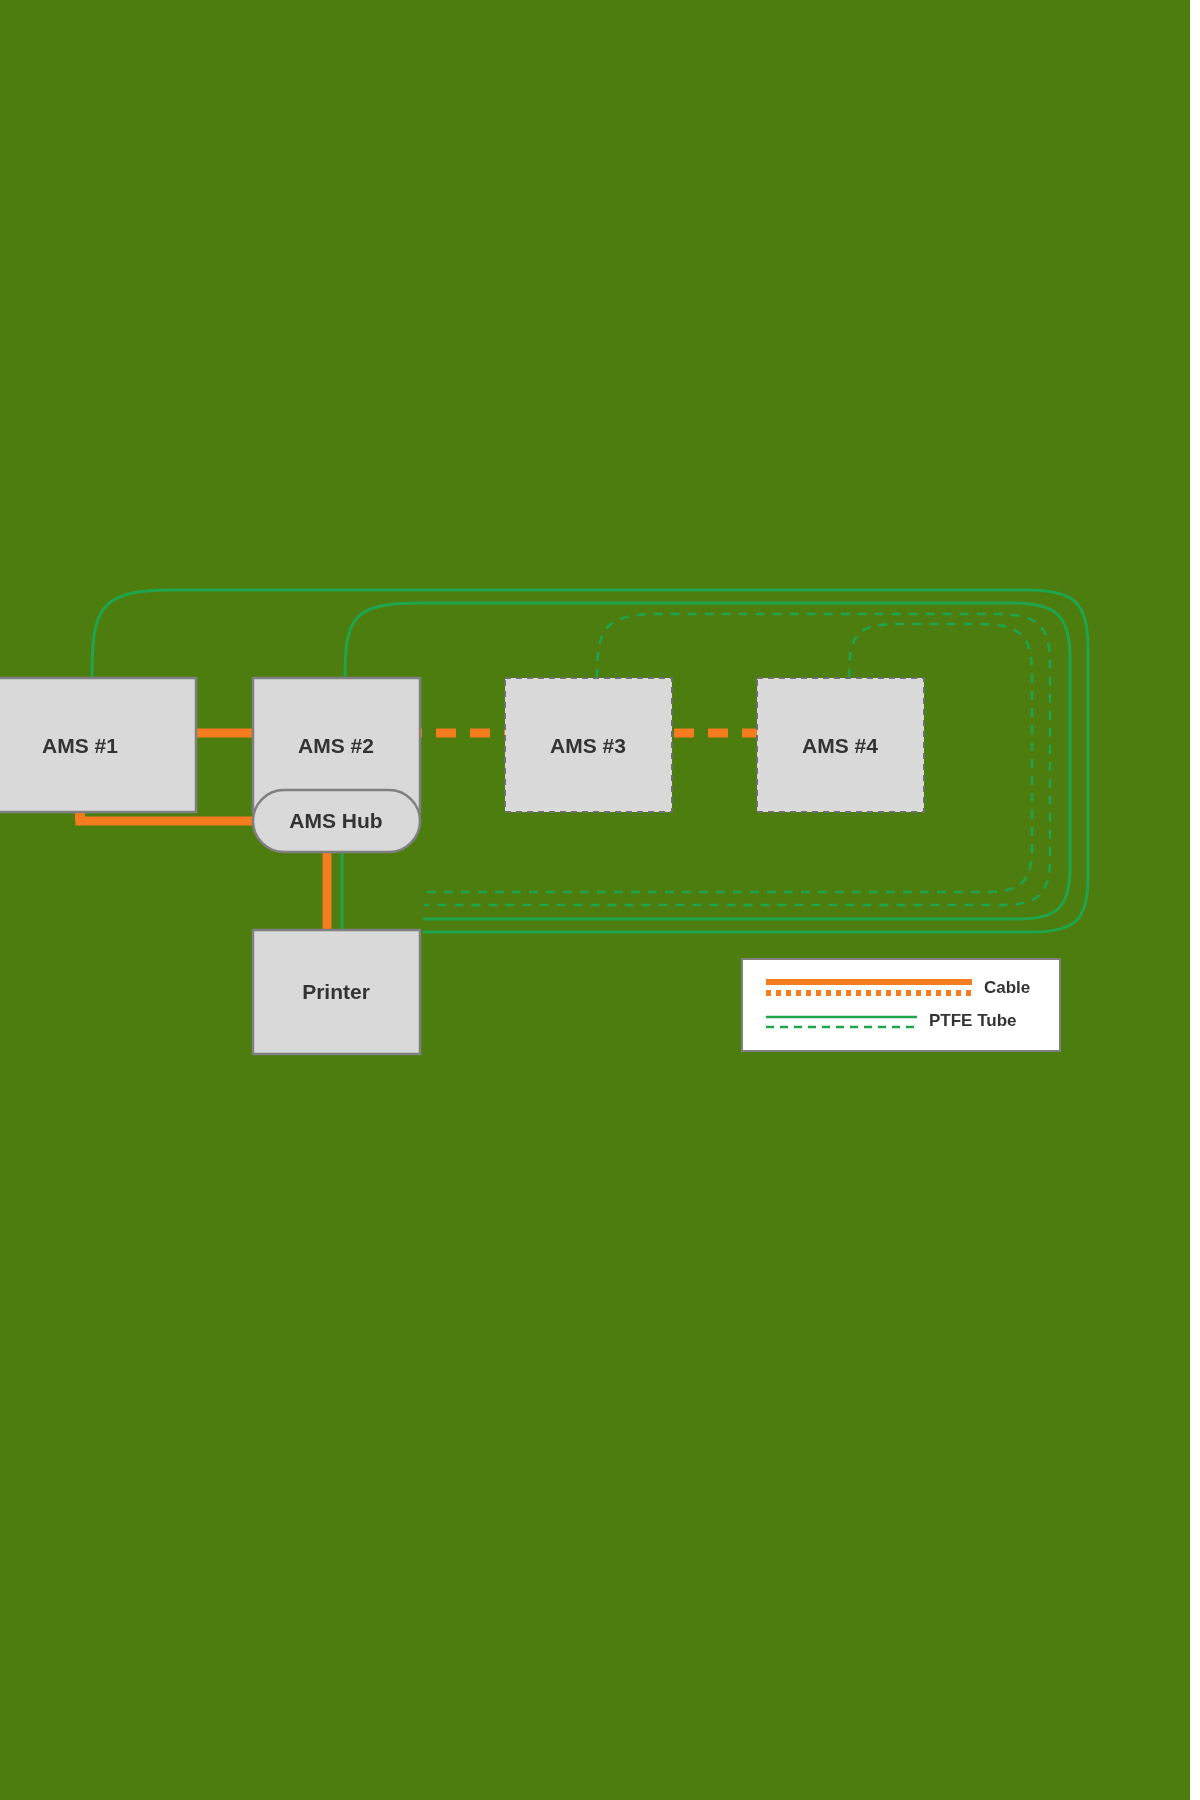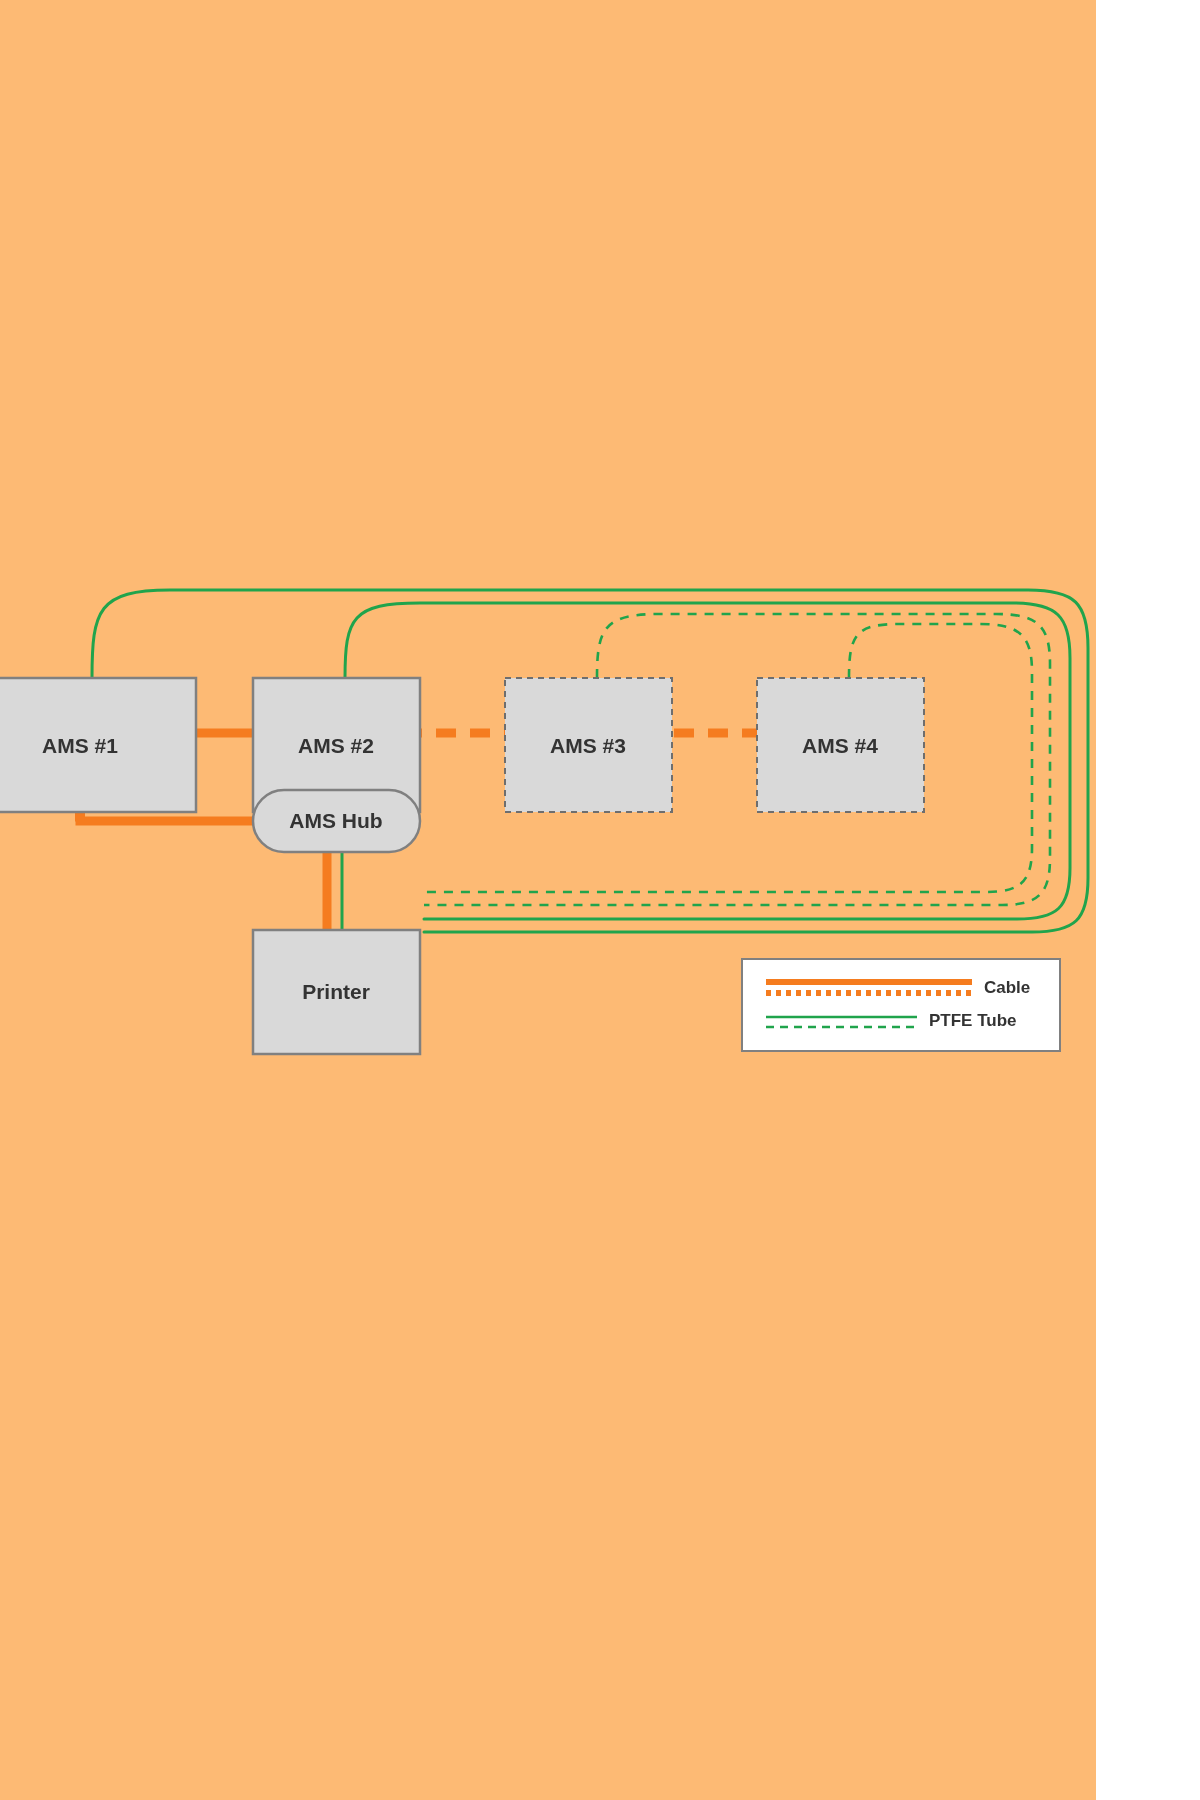--- a/index.html
+++ b/index.html
@@ -8,23 +8,23 @@
     background: #ffffff;
   }
   body {
     width: 1200px;
     height: 1800px;
     font-family: "Liberation Sans", sans-serif;
     overflow: hidden;
   }
   #diagram-root {
     position: relative;
-    width: 1096px;
+    width: 1190px;
     height: 1800px;
-    background: #fdba74;
+    background: #4d7c0f;
   }
   svg.canvas {
     position: absolute;
     left: 0;
     top: 0;
     width: 1200px;
     height: 1800px;
     display: block;
   }
   .node-label {

